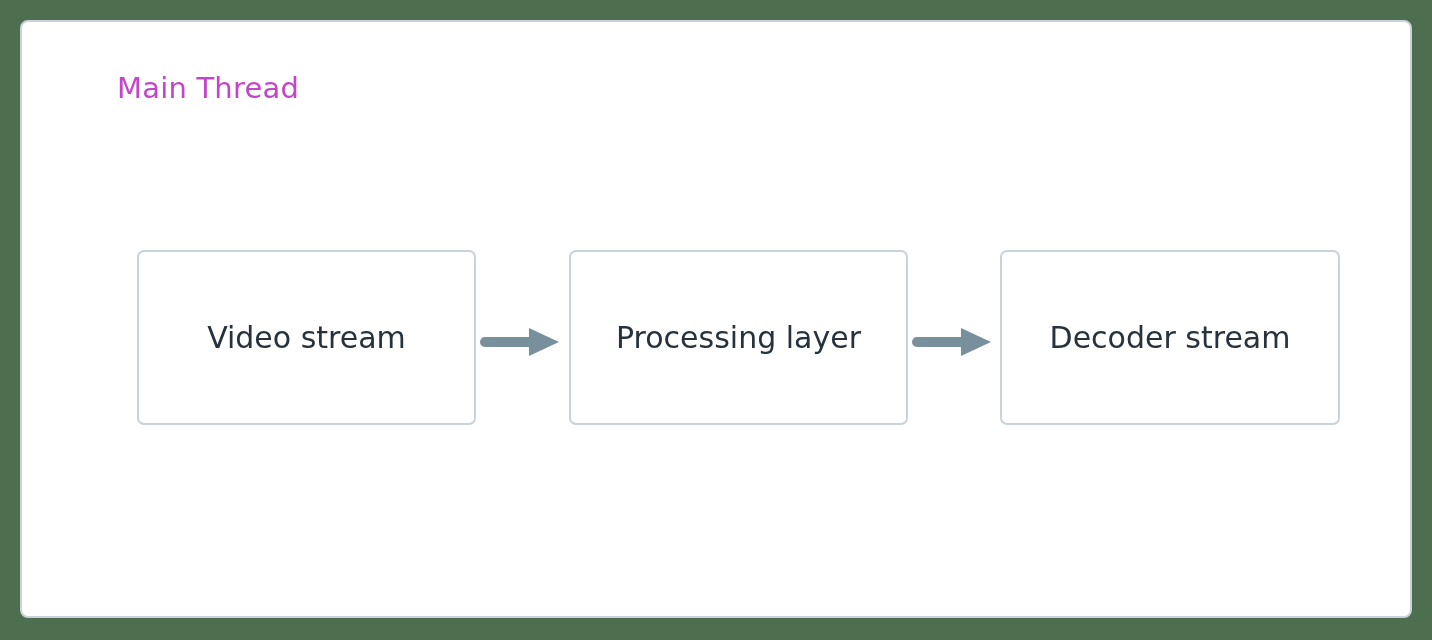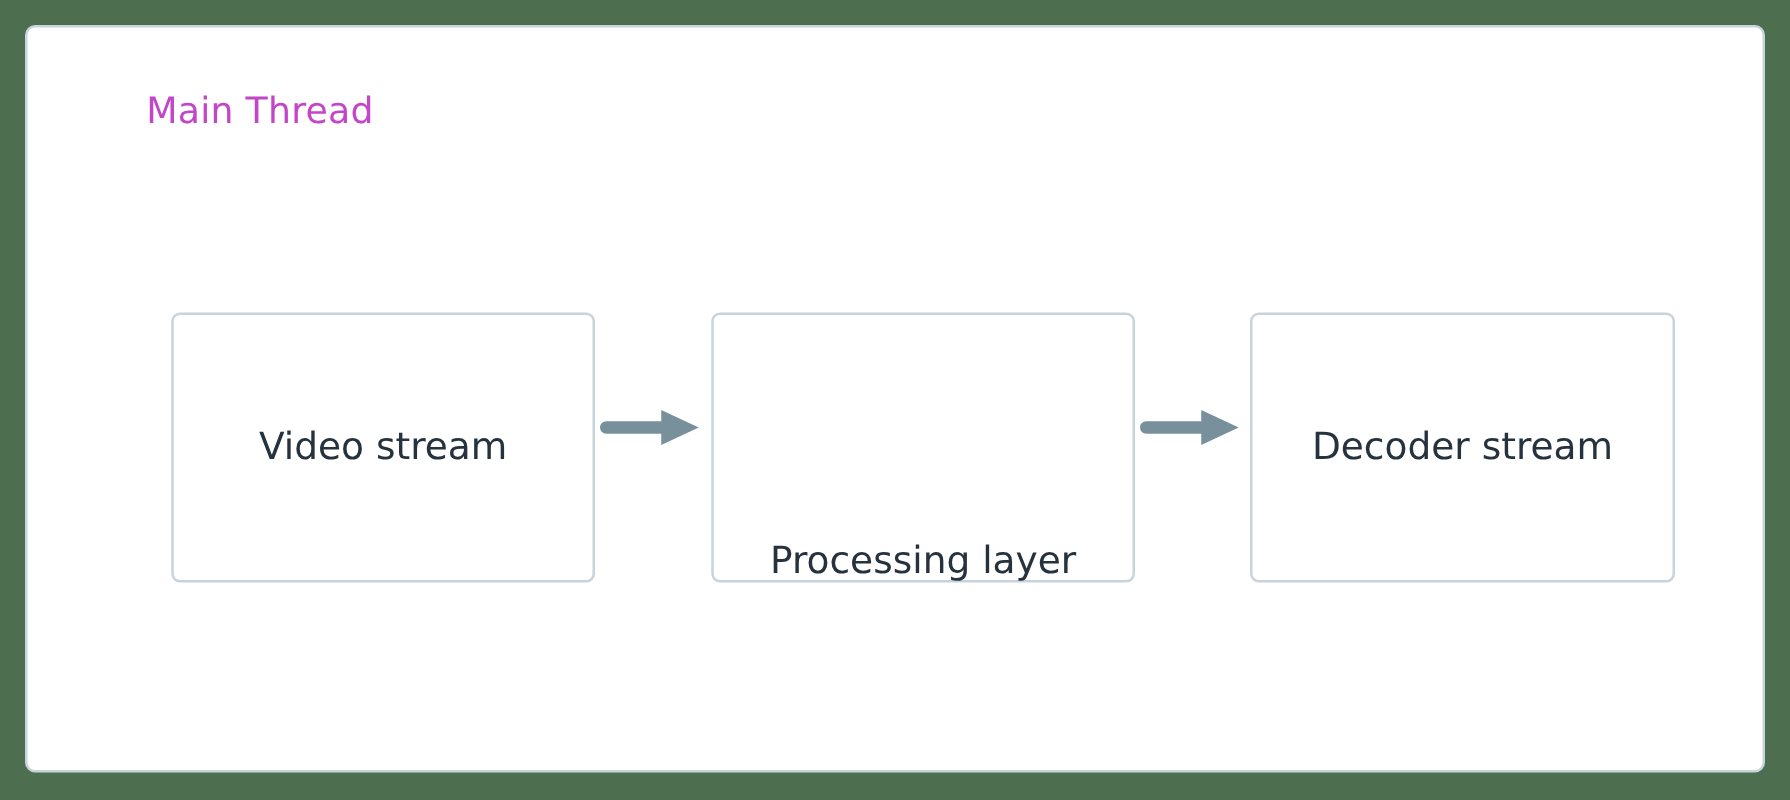--- a/index.html
+++ b/index.html
@@ -49,32 +49,32 @@
   .node {
     position: absolute;
     box-sizing: border-box;
     background: #ffffff;
     border: 2px solid #c8d3dc;
     border-radius: 7px;
     display: flex;
     align-items: center;
     justify-content: center;
     top: 228px;
-    height: 216px;
+    height: 175px;
   }
 
   .node-label {
     font-size: 30px;
     color: #26323d;
     line-height: 1;
     white-space: nowrap;
   }
 
   #node-video-stream   { left: 115px;  width: 339px; }
-  #node-processing     { left: 547px;  width: 339px; align-items: flex-end; }
+  #node-processing     { left: 547px;  width: 339px; }
   #node-decoder        { left: 978px;  width: 340px; }
 
   
   .edge-arrow {
     position: absolute;
     top: 300px;
     height: 40px;
   }
   #edge-1 { left: 455px; width: 90px; }
   #edge-2 { left: 887px; width: 90px; }

